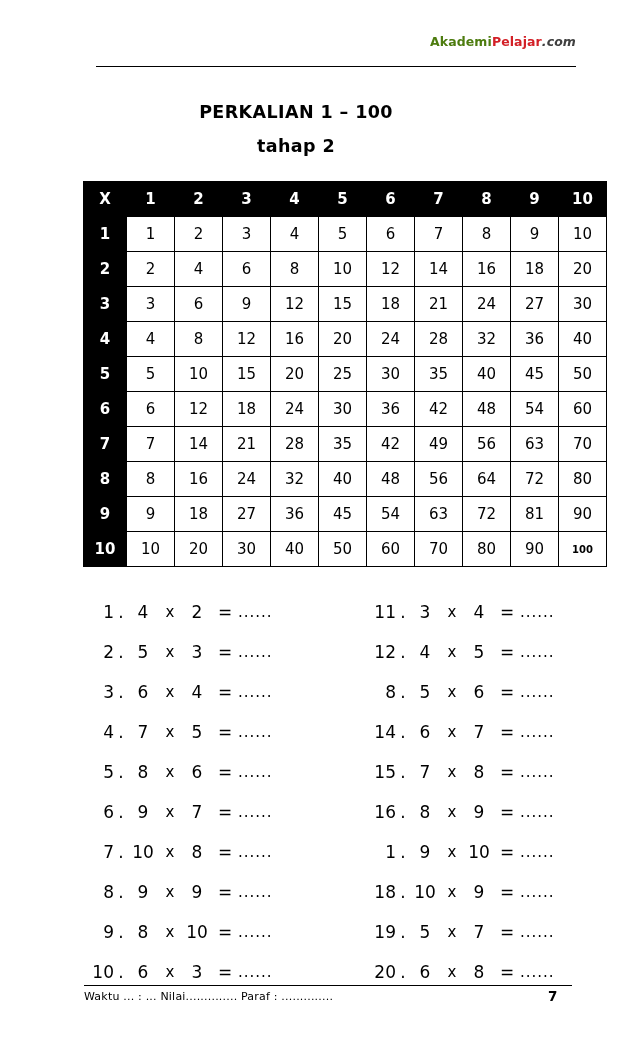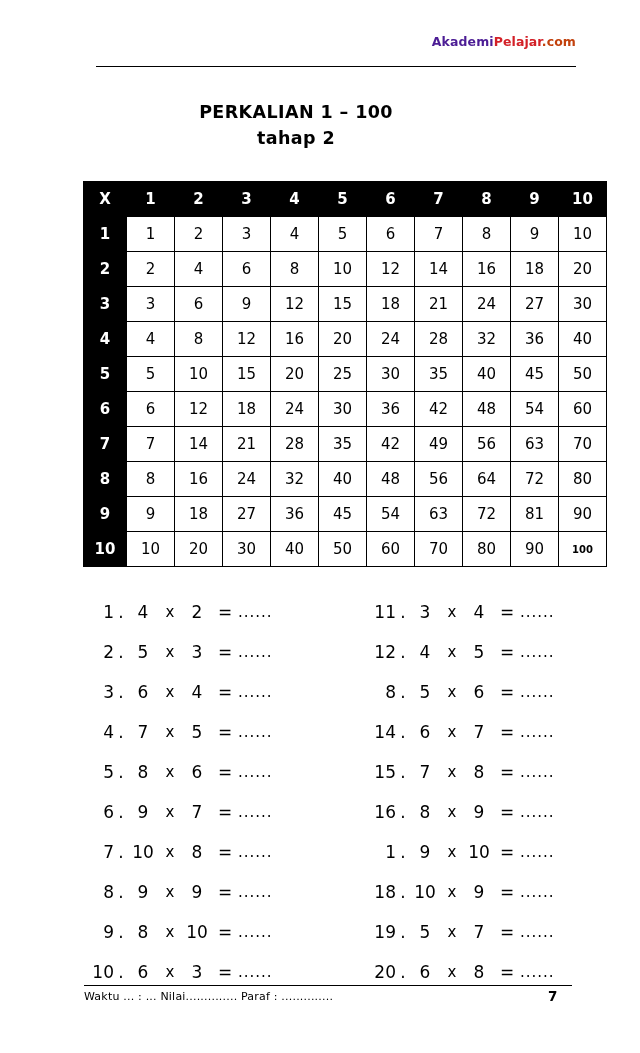--- a/index.html
+++ b/index.html
@@ -19,23 +19,23 @@
   
   .brand {
     position: absolute;
     top: 34px;
     right: 64px;
     font-size: 12.5px;
     font-weight: bold;
     letter-spacing: 0.1px;
     white-space: nowrap;
   }
-  .brand .b1 { color: #4c1d95; }
+  .brand .b1 { color: #4d7c0f; }
   .brand .b2 { color: #d32027; }
-  .brand .b3 { color: #c2410c; }
+  .brand .b3 { color: #404040; font-style: italic; }
 
   .header-rule {
     position: absolute;
     top: 66px;
     left: 96px;
     width: 480px;
     height: 1px;
     background: #000000;
   }
 
@@ -51,21 +51,21 @@
     font-size: 17.5px;
     font-weight: bold;
     letter-spacing: 0.4px;
     line-height: 24px;
   }
   .title-line2 {
     font-size: 17.5px;
     font-weight: bold;
     letter-spacing: 0.4px;
     line-height: 24px;
-    margin-top: 2px;
+    margin-top: 10px;
   }
 
   
   .table-wrap {
     position: absolute;
     top: 181px;
     left: 83px;
   }
   table.mult {
     border-collapse: collapse;

